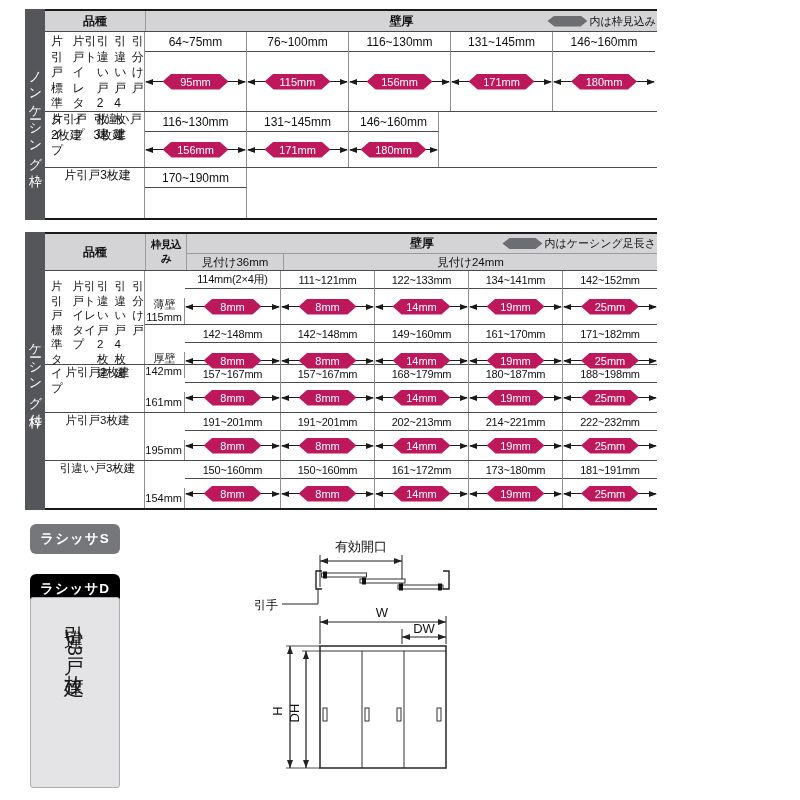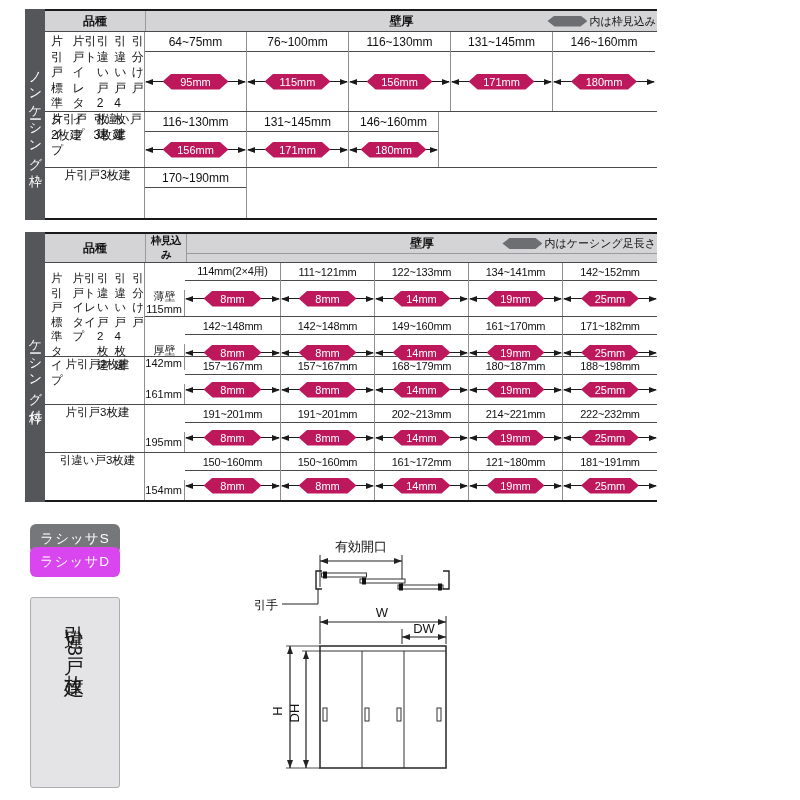--- a/index.html
+++ b/index.html
@@ -68,23 +68,23 @@
   .t2 .rng{height:17px;font-size:11px;letter-spacing:-0.2px;}
   .t2 .pill{width:58px;}
   .sub2{flex:1;display:flex;flex-direction:column;}
   .srow{flex:1;display:flex;}
   .srow.first{border-bottom:1px solid #4a4a4a;}
   .t2 .grow{display:flex;border-bottom:1px solid #4a4a4a;height:93px;}
   .t2 .trow{height:47px;}
 
   
   .badge{position:absolute;left:30px;width:90px;height:30px;border-radius:6px;color:#fff;
-         font-size:13.5px;font-weight:400;display:flex;align-items:center;justify-content:center;letter-spacing:1px;}
+         font-size:13.5px;font-weight:700;display:flex;align-items:center;justify-content:center;letter-spacing:1px;}
   .badge.s{top:524px;background:#76777b;}
-  .badge.d{top:547px;background:#d946ef;}
+  .badge.d{top:574px;background:#000000;}
   .panel{position:absolute;left:30px;top:597px;width:90px;height:191px;background:#e4e4e6;
          border:1px solid #aeaeb0;border-radius:3px;box-sizing:border-box;
          display:flex;justify-content:center;padding-top:12px;}
   .vtext{writing-mode:vertical-rl;text-orientation:mixed;font-size:20px;letter-spacing:3px;color:#1a1a1a;}
 
   
   .diag{position:absolute;left:225px;top:525px;width:240px;height:270px;}
   .diag text{font-family:"Liberation Sans","DejaVu Sans",sans-serif;fill:#111;}
 </style>
 </head>
@@ -215,20 +215,24 @@
         <div class="hkind">品種</div>
         <div class="hmik">枠見込み</div>
         <div class="hr">
           <div class="hwall">
             <span>壁厚</span>
             <span class="hlegend">
               <span class="lpill"></span>
               <span>内はケーシング足長さ</span>
             </span>
           </div>
+          <div class="hsubs">
+            <div class="hsub36">見付け36mm</div>
+            <div class="hsub24">見付け24mm</div>
+          </div>
         </div>
       </div>
 
       <div class="grow">
         <div class="pcell g1p">
           <span>片引戸標準タイプ</span>
           <span>片引戸トイレタイプ</span>
           <span>引違い戸2枚建</span>
           <span>引違い戸4枚建</span>
           <span>引分け戸</span>
@@ -478,21 +482,21 @@
         <div class="vc">
           <div class="rng">161~172mm</div>
           <div class="arr">
               <span class="ln"></span>
               <span class="ah l"></span>
               <span class="ah r"></span>
             <span class="pill">14mm</span>
             </div>
         </div>
         <div class="vc">
-          <div class="rng">121~180mm</div>
+          <div class="rng">173~180mm</div>
           <div class="arr">
               <span class="ln"></span>
               <span class="ah l"></span>
               <span class="ah r"></span>
             <span class="pill">19mm</span>
             </div>
         </div>
         <div class="vc noright">
           <div class="rng">181~191mm</div>
           <div class="arr">

